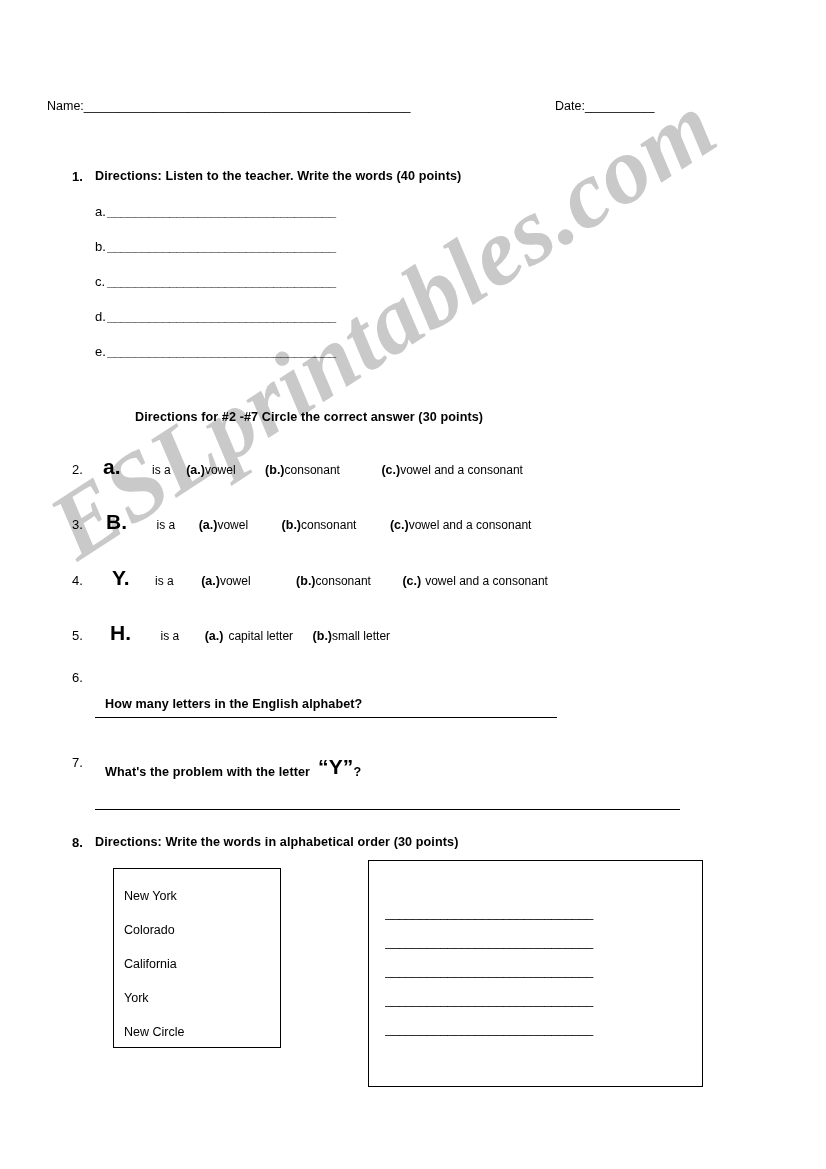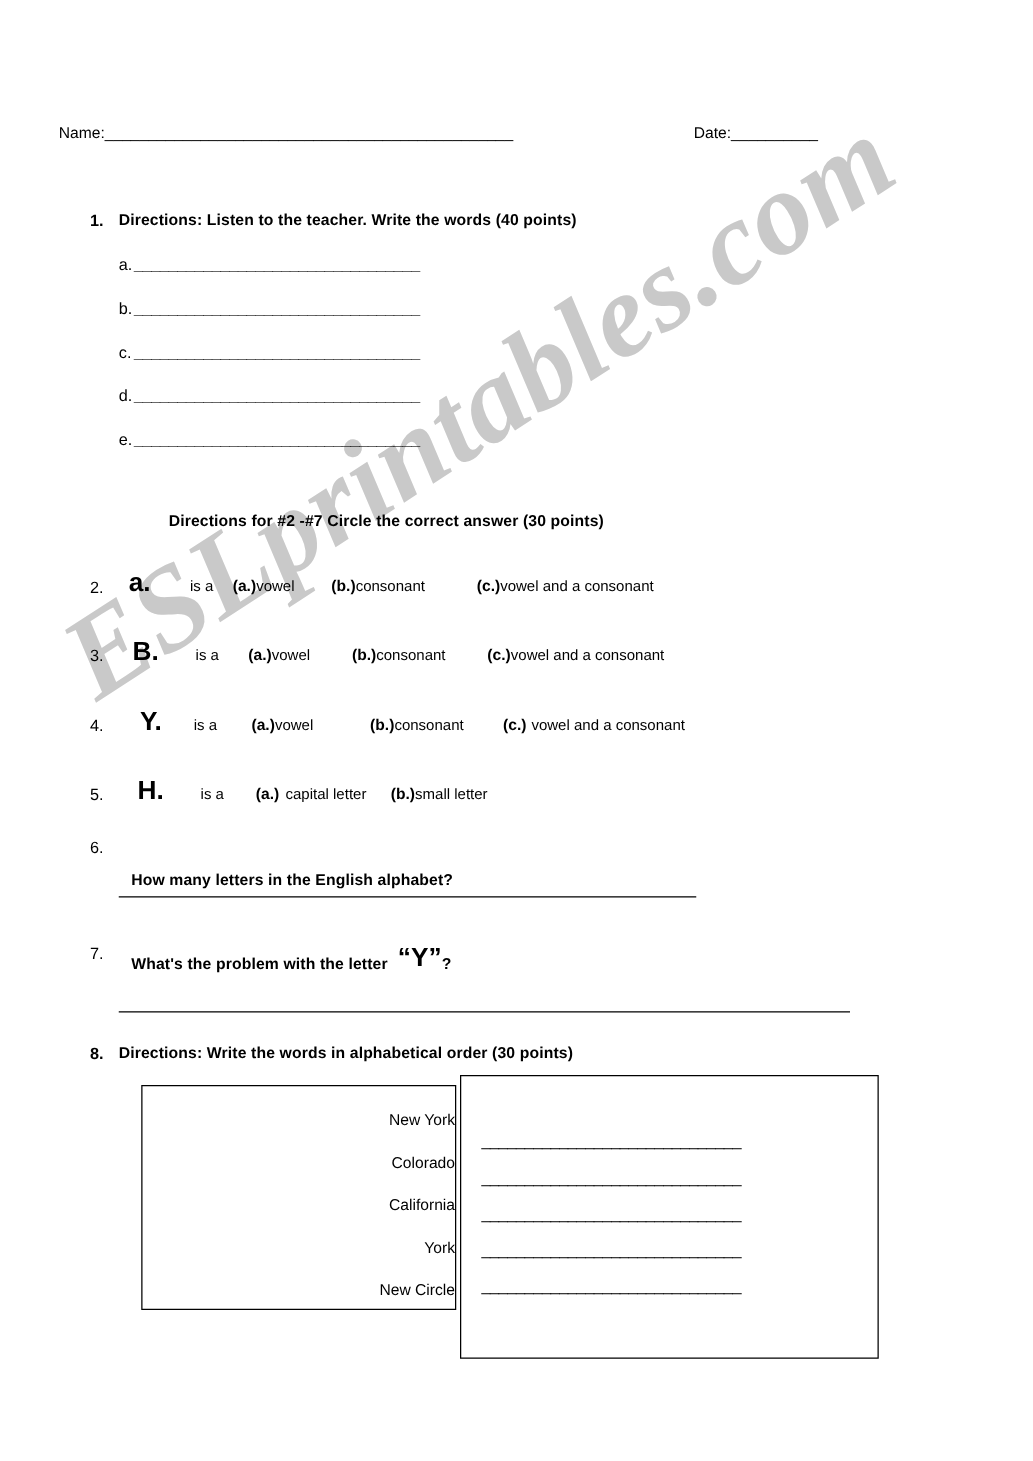--- a/index.html
+++ b/index.html
@@ -116,26 +116,25 @@
     font-weight: 700;
     font-size: 21px;
     vertical-align: 2px;
   }
 
   
   .word-box {
     position: absolute;
     left: 113px;
     top: 868px;
-    width: 252px;
+    width: 168px;
     height: 180px;
     border: 1.6px solid #000;
     box-sizing: border-box;
     padding: 10px 0 0 10px;
-    text-align: right;
   }
   .word-item {
     font-size: 12.5px;
     line-height: 34px;
     white-space: nowrap;
   }
 
   .answer-box {
     position: absolute;
     left: 368px;

